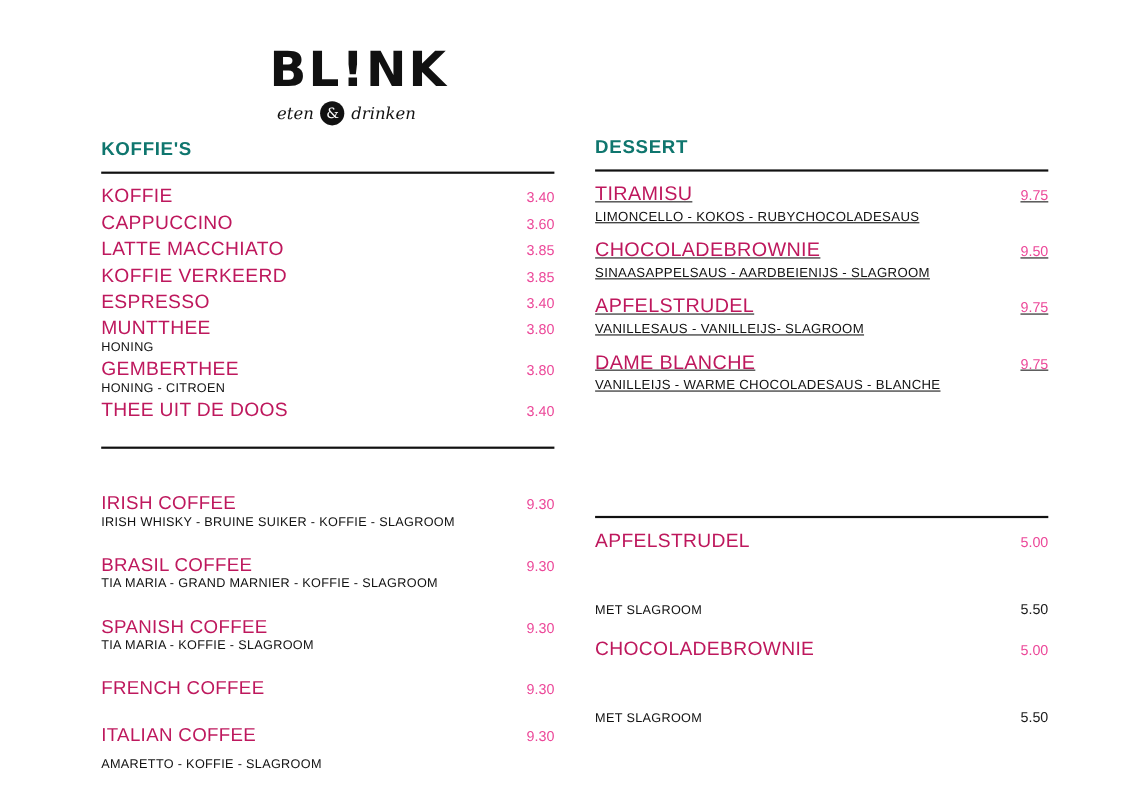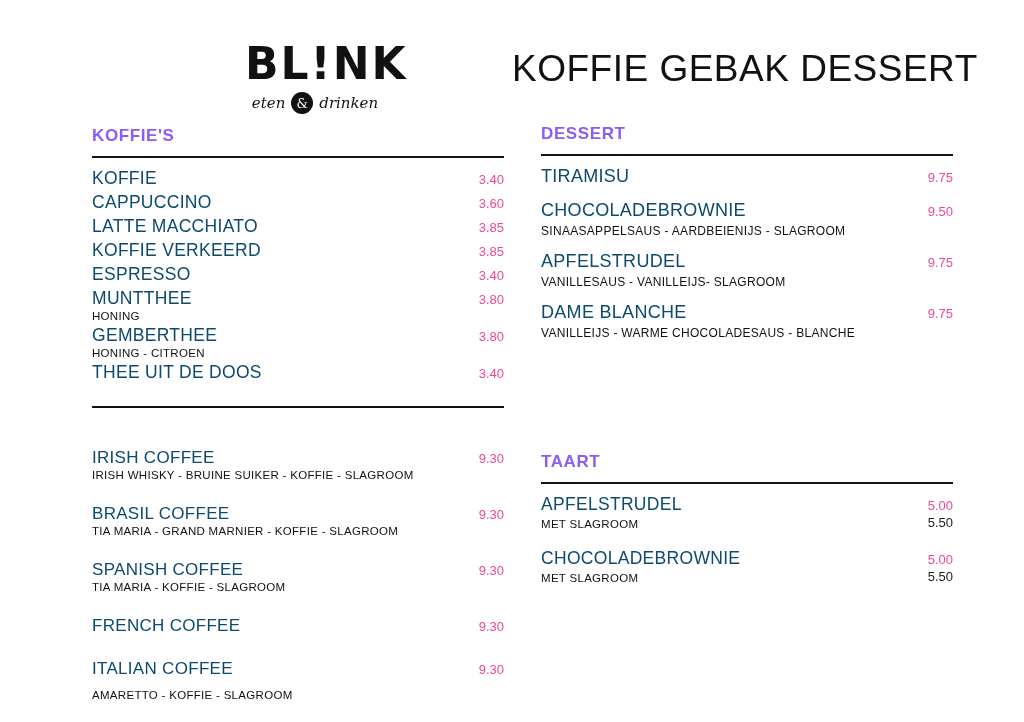--- a/index.html
+++ b/index.html
@@ -86,21 +86,21 @@
   .col-right {
     position: absolute;
     left: 541px;
     top: 124px;
     width: 412px;
   }
 
   .section-head {
     font-size: 17px;
     font-weight: bold;
-    color: #8b5cf6;
+    color: #0f766e;
     letter-spacing: 0.6px;
     margin: 0 0 10px 0;
   }
   .rule {
     border: 0;
     border-top: 2px solid #111111;
     margin: 0 0 10px 0;
   }
   .rule.thin {
     border-top: 2px solid #111111;
@@ -112,21 +112,21 @@
   }
   .item-row {
     display: flex;
     align-items: baseline;
     justify-content: space-between;
     gap: 12px;
   }
   .item-name {
     font-size: 17px;
     letter-spacing: 0.3px;
-    color: #0c4a6e;
+    color: #be185d;
     white-space: nowrap;
   }
   .item-price {
     font-size: 13px;
     color: #ec4899;
     white-space: nowrap;
   }
   .item-desc {
     font-size: 11.5px;
     letter-spacing: 0.3px;
@@ -138,53 +138,52 @@
   .list-coffee .item { margin-bottom: 3px; }
   .list-coffee .item-name { font-size: 17.5px; }
   .list-coffee .item-price { font-size: 13px; }
 
   .spacer-20 { height: 20px; }
   .spacer-14 { height: 14px; }
 
   .list-special .item { margin-bottom: 7px; }
   .list-special .item-name { font-size: 17px; margin-top: 16px; }
 
-  .list-dessert .item { margin-bottom: 13px; }
+  .list-dessert .item { margin-bottom: 13px; text-decoration: underline; }
   .list-dessert .item-name { font-size: 18px; }
   .list-dessert .item-price { font-size: 13px; }
   .list-dessert .item-desc { font-size: 12px; margin-top: 3px; }
 
   .list-taart .item { margin-bottom: 18px; }
   .list-taart .item-name { font-size: 17.5px; }
   .list-taart .item-price { font-size: 13px; }
   .list-taart .item-desc { font-size: 11.5px; margin-top: 2px; }
 
   .taart-row2 {
     display: flex;
     align-items: flex-end;
     justify-content: space-between;
   }
-  .taart-price2 { font-size: 13px; }
+  .taart-price2 { font-size: 13px; margin-top: 44px; }
   .taart-block { margin-top: 112px; }
 </style>
 </head>
 <body>
 
 <div class="page">
 
   <div class="logo">
     <div class="logo-word">BL!NK</div>
     <div class="logo-sub">
       <span>eten</span>
       <span class="logo-amp">&amp;</span>
       <span>drinken</span>
     </div>
   </div>
 
-  <div class="main-title">KOFFIE GEBAK DESSERT</div>
 
   <div class="col-left">
 
     <div class="section-head">KOFFIE'S</div>
     <hr class="rule">
 
     <div class="list-coffee">
 
       <div class="item">
         <div class="item-row">
@@ -299,20 +298,21 @@
     <div class="section-head">DESSERT</div>
     <hr class="rule">
 
     <div class="list-dessert">
 
       <div class="item">
         <div class="item-row">
           <span class="item-name">TIRAMISU</span>
           <span class="item-price">9.75</span>
         </div>
+        <div class="item-desc">LIMONCELLO - KOKOS - RUBYCHOCOLADESAUS</div>
       </div>
 
       <div class="item">
         <div class="item-row">
           <span class="item-name">CHOCOLADEBROWNIE</span>
           <span class="item-price">9.50</span>
         </div>
         <div class="item-desc">SINAASAPPELSAUS - AARDBEIENIJS -  SLAGROOM</div>
       </div>
 
@@ -328,21 +328,20 @@
         <div class="item-row">
           <span class="item-name">DAME BLANCHE</span>
           <span class="item-price">9.75</span>
         </div>
         <div class="item-desc">VANILLEIJS - WARME CHOCOLADESAUS - BLANCHE</div>
       </div>
 
     </div>
 
     <div class="taart-block">
-      <div class="section-head">TAART</div>
       <hr class="rule">
 
       <div class="list-taart">
 
         <div class="item">
           <div class="item-row">
             <span class="item-name">APFELSTRUDEL</span>
             <span class="item-price">5.00</span>
           </div>
           <div class="taart-row2">

